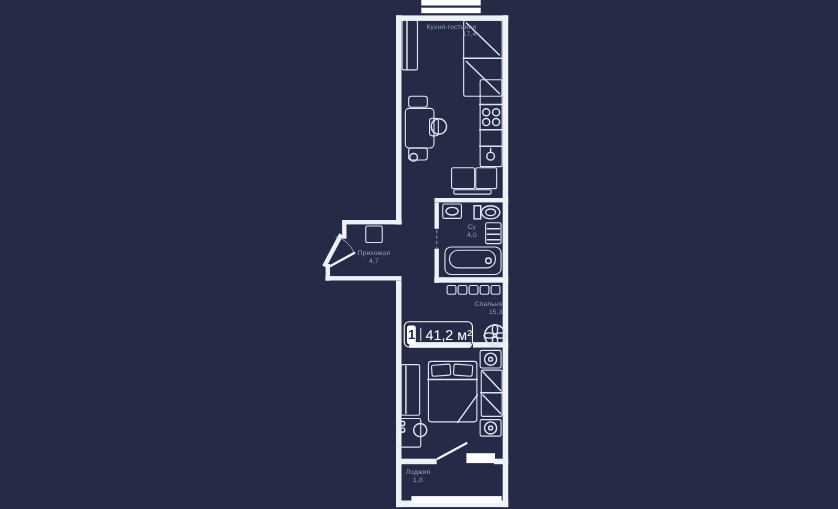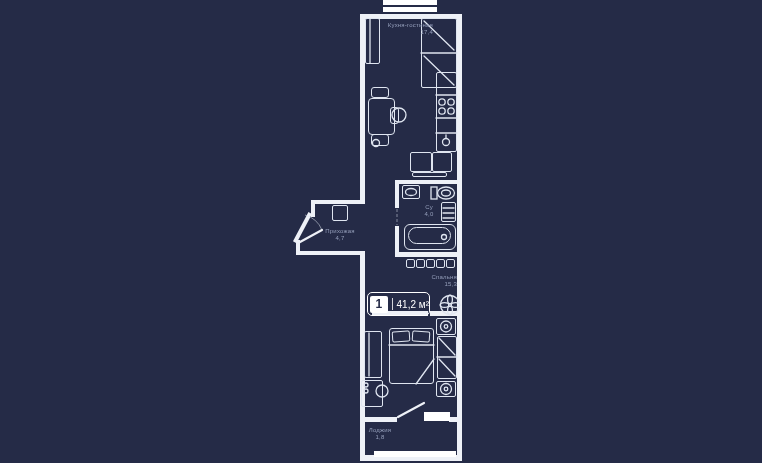--- a/index.html
+++ b/index.html
@@ -17,21 +17,21 @@
   svg.overlay{position:absolute;left:0;top:0;width:762px;height:463px;pointer-events:none;}
   .s1{stroke:var(--line);fill:none;stroke-width:1.3;stroke-linecap:round;}
   .s2{stroke:var(--wall);fill:none;stroke-width:2.2;stroke-linecap:round;}
   .s3{stroke:var(--line);fill:none;stroke-width:.8;opacity:.65;}
   .badge{position:absolute;left:367px;top:292px;width:63px;height:24px;box-sizing:border-box;
          border:1.5px solid var(--window);border-radius:5px;display:flex;align-items:center;}
   .badge-num{width:24px;height:17px;margin:2px;background:var(--window);border-radius:2px;
              color:var(--badge-navy);font-weight:bold;font-size:12px;display:flex;
              align-items:center;justify-content:center;}
   .badge-div{width:1px;height:12px;background:var(--window);opacity:.8;margin:0 4px 0 2px;}
-  .badge-area{color:var(--window);font-size:10px;white-space:nowrap;}
+  .badge-area{color:var(--window);font-size:13px;white-space:nowrap;}
 </style>
 </head>
 <body>
 
 <div class="plan">
 
   <div class="w" style="left:360px;top:14px;width:102px;height:5px"></div>
   <div class="w" style="left:457px;top:14px;width:5px;height:447px"></div>
   <div class="w" style="left:360px;top:14px;width:5px;height:190px"></div>
   <div class="w" style="left:311px;top:200px;width:54px;height:4px"></div>

